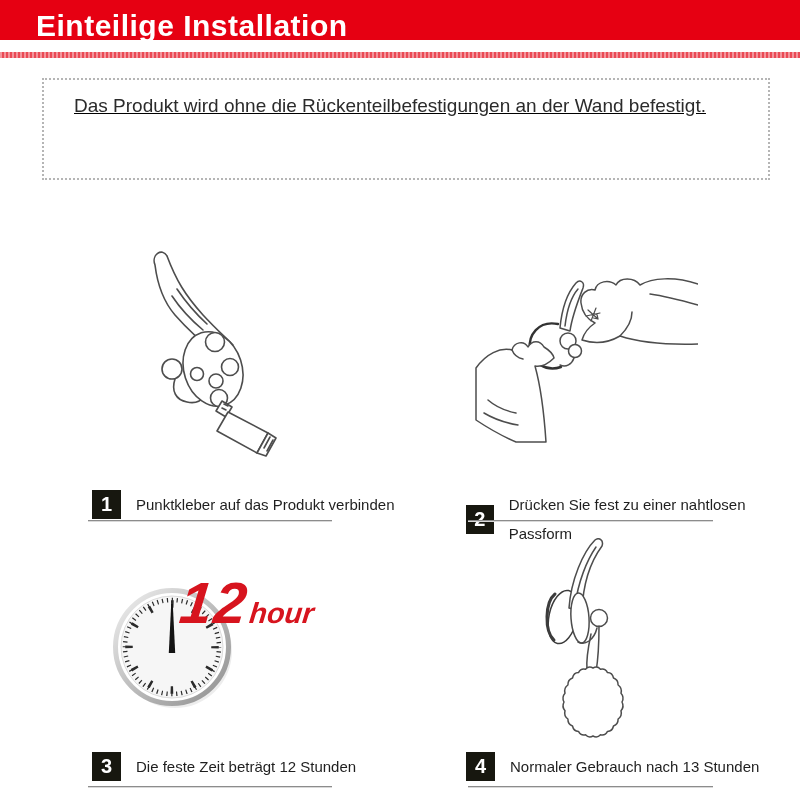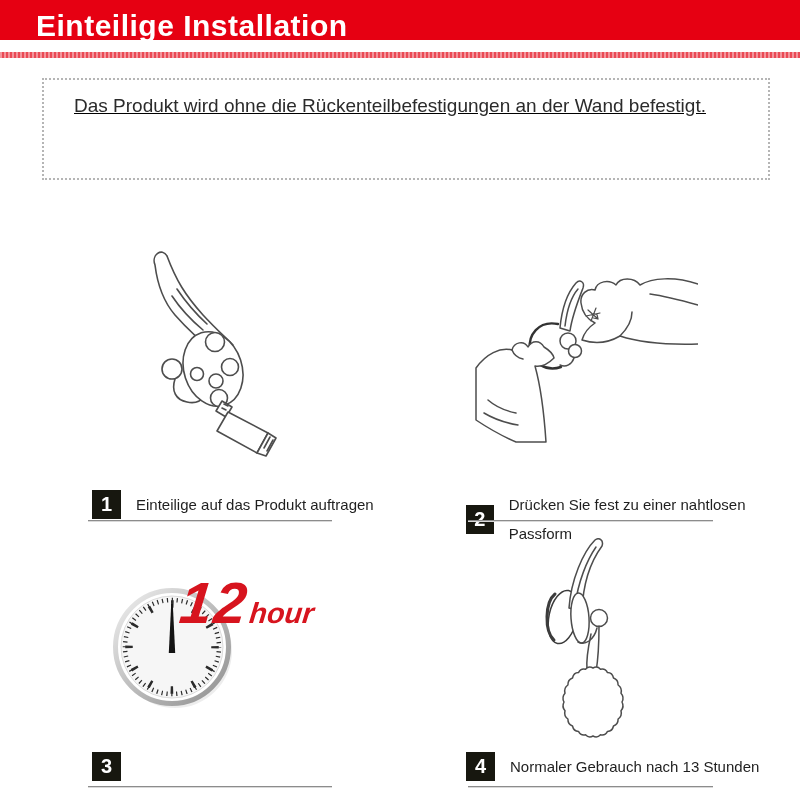--- a/index.html
+++ b/index.html
@@ -101,21 +101,21 @@
                C81,100 85,104 86,108 C80,114 73,117 67,116 C72,134 76,162 78,192
                L48,192 C34,186 20,178 8,170 Z" fill="#ffffff"></path>
       <path d="M44,100 C46,105 50,108 55,109"></path>
       <path d="M20,150 C28,157 38,161 48,163"></path>
       <path d="M16,163 C26,169 38,173 50,175"></path>
     </g>
   </svg>
 
   <div class="caption" style="left:92px;top:490px">
     <span class="badge">1</span>
-    <span class="cap-label">Einteilige auf das Produkt auftragen</span>
+    <span class="cap-label">Punktkleber auf das Produkt verbinden</span>
   </div>
   <div class="caption" style="left:466px;top:490px">
     <span class="badge">2</span>
     <span class="cap-label">Drücken Sie fest zu einer nahtlosen Passform</span>
   </div>
   <div class="cap-underline" style="left:88px;top:520px;width:244px"></div>
   <div class="cap-underline" style="left:468px;top:520px;width:245px"></div>
 
   <svg class="illus" style="left:102px;top:577px" width="140" height="140" viewBox="0 0 140 140">
     <defs>
@@ -158,20 +158,21 @@
       <path d="M96,96 C93,110 91,122 92,132"></path>
       <path d="M104,88 C104,108 103,122 101,134"></path>
       <path d="M90,133 L103,133"></path>
 
       <path id="loofah-path" fill="#ffffff" d="M127.0,164.0 Q129.5,168.8 126.0,172.8 Q127.4,178.1 123.1,181.0 Q123.2,186.4 118.5,188.0 Q117.4,193.2 112.5,193.4 Q110.2,198.0 105.5,196.8 Q102.2,200.5 98.0,198.0 Q93.8,200.5 90.5,196.8 Q85.8,198.0 83.5,193.4 Q78.6,193.2 77.5,188.0 Q72.8,186.4 72.9,181.0 Q68.6,178.1 70.0,172.8 Q66.5,168.8 69.0,164.0 Q66.5,159.2 70.0,155.2 Q68.6,149.9 72.9,147.0 Q72.8,141.6 77.5,140.0 Q78.6,134.8 83.5,134.6 Q85.8,130.0 90.5,131.2 Q93.8,127.5 98.0,130.0 Q102.2,127.5 105.5,131.2 Q110.2,130.0 112.5,134.6 Q117.4,134.8 118.5,140.0 Q123.2,141.6 123.1,147.0 Q127.4,149.9 126.0,155.2 Q129.5,159.2 127.0,164.0 Z"></path>
     </g>
   </svg>
 
   <div class="caption" style="left:92px;top:752px">
     <span class="badge">3</span>
+    <span class="cap-label">Die feste Zeit beträgt 12 Stunden</span>
   </div>
   <div class="caption" style="left:466px;top:752px">
     <span class="badge">4</span>
     <span class="cap-label">Normaler Gebrauch nach 13 Stunden</span>
   </div>
   <div class="cap-underline" style="left:88px;top:786px;width:244px"></div>
   <div class="cap-underline" style="left:468px;top:786px;width:245px"></div>
 
 </div>
 

